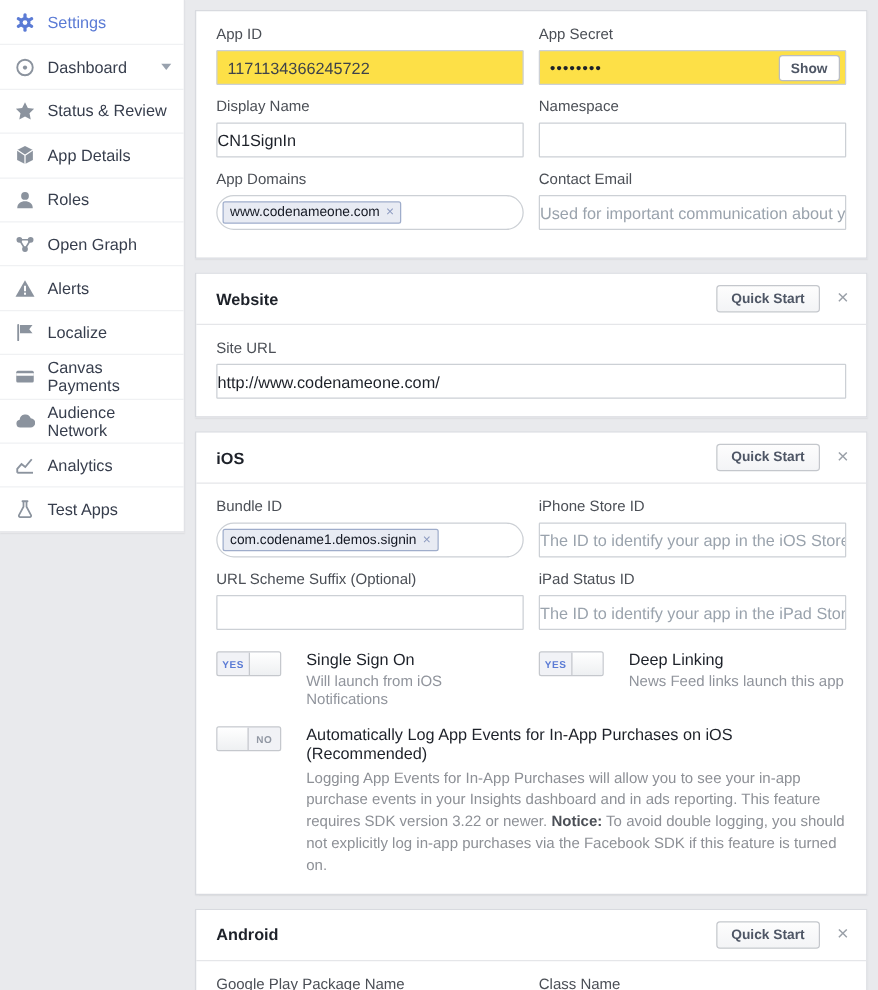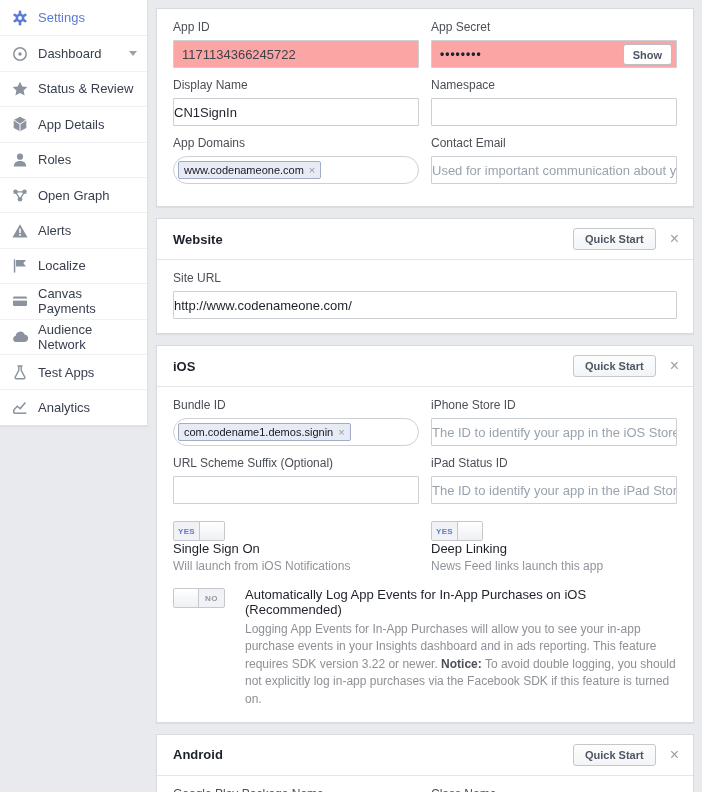--- a/index.html
+++ b/index.html
@@ -55,41 +55,41 @@
   .field { margin-bottom:8px; }
   .field:last-child { margin-bottom:0; }
   .field .lbl { display:block; font-size:12px; color:#4b4f56; margin:2px 0 6px; }
   .inp, .inp-box {
     width:100%; height:28px; border:1px solid #ccd0d5; border-radius:1px;
     background:#fff; font-family:"Liberation Sans", sans-serif;
     font-size:13px; color:#1d2129; padding:0 0; outline:none;
   }
   .inp::placeholder { color:#9aa3ad; opacity:1; }
   .inp-box { display:flex; align-items:center; padding:1px 4px;border-radius:14px; }
-  .inp.readonly, .ro-box { background:#fca5a5; color:#3e424a; }
+  .inp.readonly, .ro-box { background:#fde047; color:#3e424a; }
   .ro-box {
     width:100%; height:28px; border:1px solid #ccd0d5; border-radius:1px;
     display:flex; align-items:center; padding:0 8px; position:relative;
   }
   .dots { font-weight:bold; font-size:12px; letter-spacing:1px; color:#1d2129; }
   .show-btn {
     position:absolute; right:4px; top:3px; height:21px;
     font-size:11px; font-weight:bold; color:#4e5665;
     background:#fff; border:1px solid #b9bdc4; border-radius:3px;
     padding:0 9px; cursor:pointer;
   }
   .token {
     display:inline-flex; align-items:center; height:18px;
     background:#e8ebf3; border:1px solid #9fadcb; border-radius:2px;
     padding:0 5px; font-size:11px; color:#141823; white-space:nowrap;
   }
   .token .tk-x { margin-left:5px; color:#8c9ac0; font-size:11px; cursor:pointer; line-height:1; }
   
   .toggle-grid { display:grid; grid-template-columns:1fr 1fr; column-gap:12px; margin-top:8px; }
-  .toggle-item { display:flex;flex-direction:column; }
+  .toggle-item { display:flex; }
   .toggle {
     width:52px; height:20px; flex:none; margin-right:20px; margin-top:1px;
     border:1px solid #c5c8cd; border-radius:2px; display:flex; overflow:hidden;
     cursor:pointer; background:#f1f2f6;
   }
   .t-label {
     flex:1; text-align:center; font-size:8px; font-weight:bold;
     line-height:19px; letter-spacing:.4px; color:#5b7bd5;
   }
   .toggle.no .t-label { color:#9197a3; }
@@ -195,32 +195,32 @@
 
   <div class="side-item">
     <svg class="icn" viewBox="0 0 16 16">
         <path fill="#8b939e" d="M12.3 13H4.2a3.1 3.1 0 0 1-.5-6.15A4.6 4.6 0 0 1 12.6 5.6 3.7 3.7 0 0 1 12.3 13z"></path>
       </svg>
     <span>Audience Network</span>
   </div>
 
   <div class="side-item">
     <svg class="icn" viewBox="0 0 16 16">
+        <path fill="none" stroke="#8b939e" stroke-width="1.5" d="M1.8 14.2V11l3.4-3.8 3 2.4 5.2-6.2"></path>
+        <path fill="none" stroke="#8b939e" stroke-width="1.5" d="M1.8 14.2h12.6"></path>
+      </svg>
+    <span>Analytics</span>
+  </div>
+
+  <div class="side-item">
+    <svg class="icn" viewBox="0 0 16 16">
         <path fill="none" stroke="#8b939e" stroke-width="1.4" d="M6.8 2v4.4l-3.6 6.7a1.1 1.1 0 0 0 1 1.6h7.6a1.1 1.1 0 0 0 1-1.6L9.2 6.4V2"></path>
         <rect x="5.3" y="1.2" width="5.4" height="1.5" rx=".6" fill="#8b939e"></rect>
       </svg>
     <span>Test Apps</span>
-  </div>
-
-  <div class="side-item">
-    <svg class="icn" viewBox="0 0 16 16">
-        <path fill="none" stroke="#8b939e" stroke-width="1.5" d="M1.8 14.2V11l3.4-3.8 3 2.4 5.2-6.2"></path>
-        <path fill="none" stroke="#8b939e" stroke-width="1.5" d="M1.8 14.2h12.6"></path>
-      </svg>
-    <span>Analytics</span>
   </div>
 
 </div>
 
 <div class="main">
 
   <div class="card">
     <div class="card-body">
       <div class="grid2">
         <div class="field">

